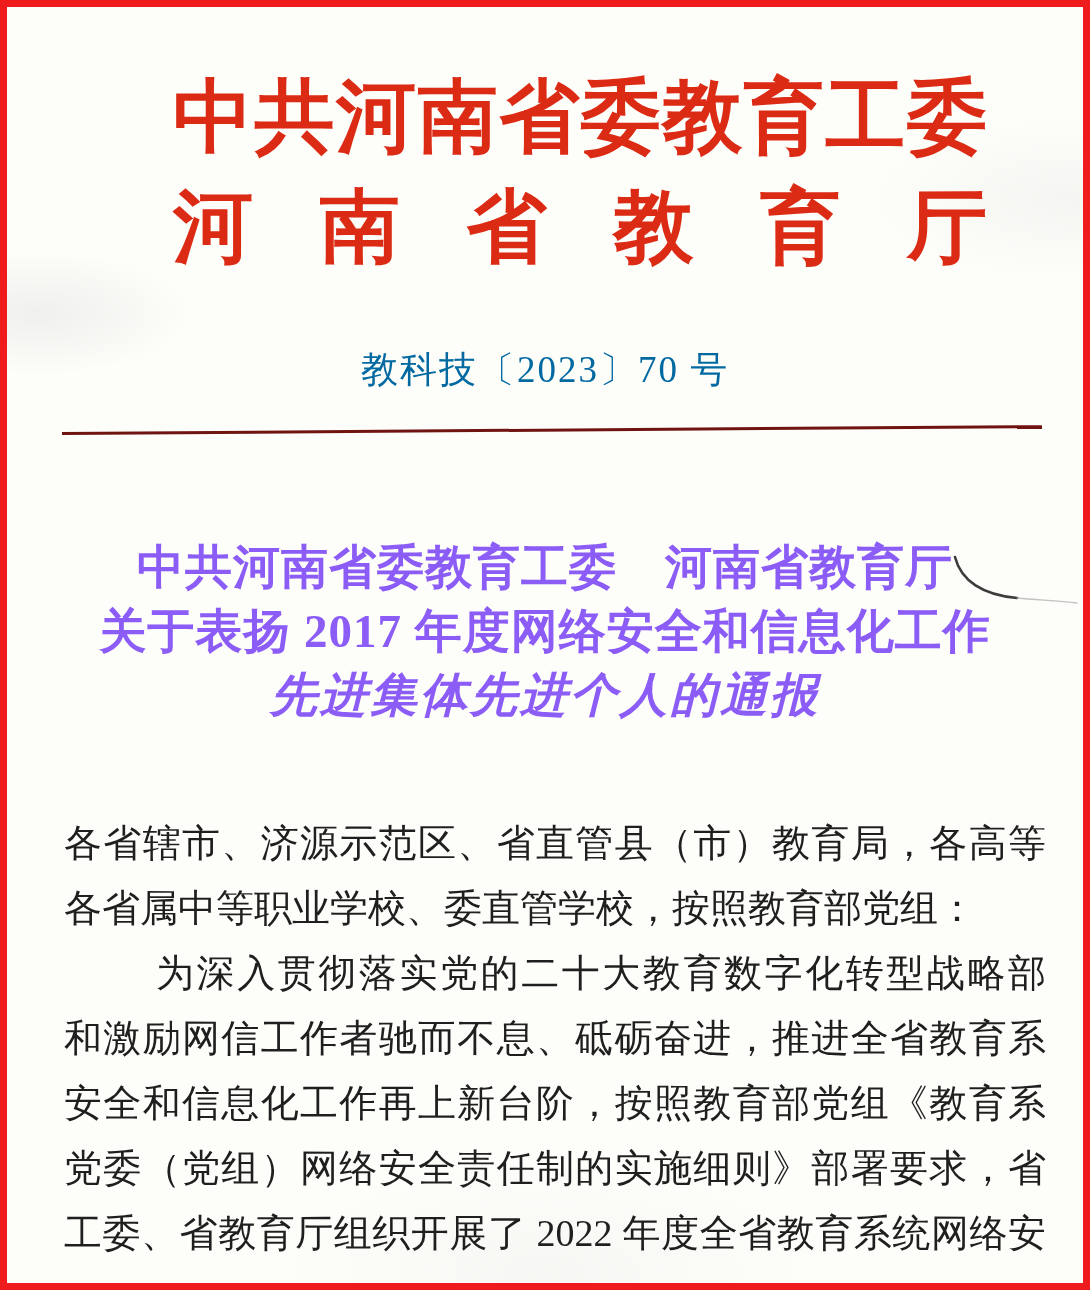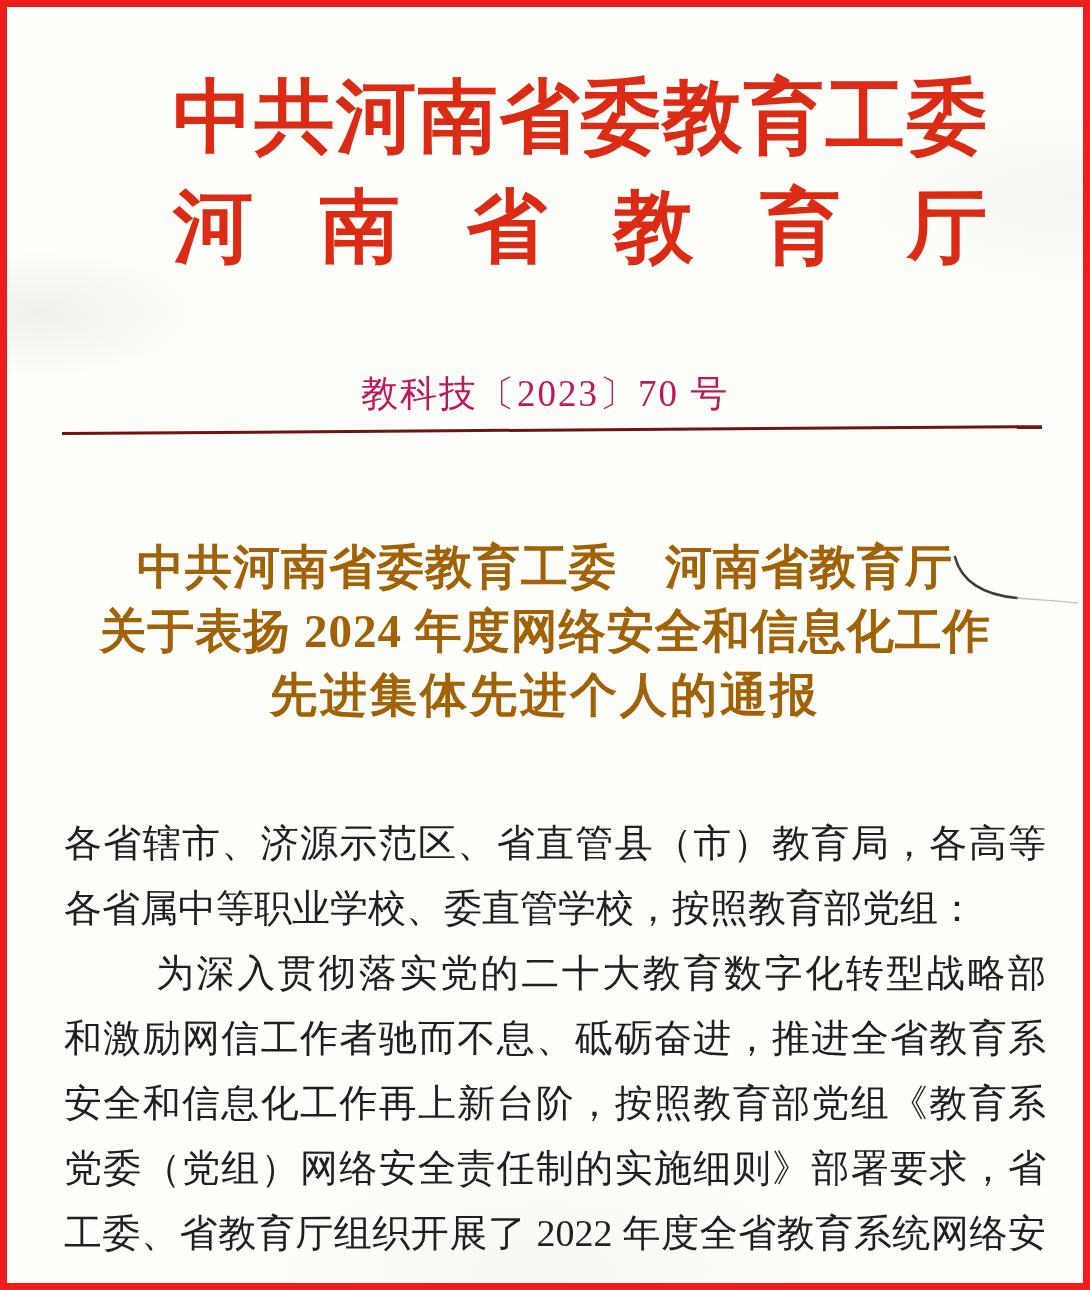--- a/index.html
+++ b/index.html
@@ -28,41 +28,40 @@
     display:flex;justify-content:space-between;white-space:nowrap;
   }
   .lh-line2{
     margin-top:6px;font-size:80px;line-height:104px;
     display:flex;justify-content:space-between;white-space:nowrap;
   }
 
   
   .doc-number{
     position:absolute;top:338px;left:0;width:100%;
-    text-align:center;font-size:37px;line-height:50px;color:#be185d;
+    text-align:center;font-size:37px;line-height:50px;color:#0369a1;
     letter-spacing:2px;
-    margin-top:24px;
   }
 
   
   .red-rule{
     position:absolute;top:425px;left:55px;width:980px;height:0;
     border-top:3px solid #6f1410;
     transform:rotate(-0.4deg);transform-origin:left center;
   }
 
   
   .title{
     position:absolute;top:528px;left:0;width:100%;margin:0;
-    text-align:center;color:#a16207;
+    text-align:center;color:#8b5cf6;
     font-size:47px;line-height:64px;font-weight:bold;
     letter-spacing:1px;
   }
   .title div{white-space:nowrap;}
-  .title .t3{letter-spacing:3px;}
+  .title .t3{letter-spacing:3px;font-style:italic;}
 
   
   .artifact{position:absolute;top:538px;left:928px;pointer-events:none;}
 
   
   .body{
     position:absolute;top:804px;left:57px;width:982px;
     font-size:38px;line-height:65px;color:#1f1f1f;
   }
   .bl{height:65px;white-space:nowrap;}
@@ -101,21 +100,21 @@
 
   <div class="red-rule"></div>
 
   <svg class="artifact" width="150" height="70" viewBox="0 0 150 70">
     <path d="M 20 12 C 26 36 48 50 82 53" fill="none" stroke="#3c3c3c" stroke-width="2.6" stroke-linecap="round"></path>
     <path d="M 82 53 C 104 55 124 56 142 58" fill="none" stroke="#aaaaaa" stroke-width="1.4" stroke-linecap="round" opacity="0.7"></path>
   </svg>
 
   <h1 class="title">
     <div class="t1">中共河南省委教育工委　河南省教育厅</div>
-    <div class="t2">关于表扬 2024 年度网络安全和信息化工作</div>
+    <div class="t2">关于表扬 2017 年度网络安全和信息化工作</div>
     <div class="t3">先进集体先进个人的通报</div>
   </h1>
 
   <main class="body">
     <div class="bl j">各省辖市、济源示范区、省直管县（市）教育局，各高等学校，</div>
     <div class="bl">各省属中等职业学校、委直管学校，按照教育部党组：</div>
     <div class="bl j ind">为深入贯彻落实党的二十大教育数字化转型战略部署，引导</div>
     <div class="bl j">和激励网信工作者驰而不息、砥砺奋进，推进全省教育系统网络</div>
     <div class="bl j">安全和信息化工作再上新台阶，按照教育部党组《教育系统落实</div>
     <div class="bl j">党委（党组）网络安全责任制的实施细则》部署要求，省委教育</div>

